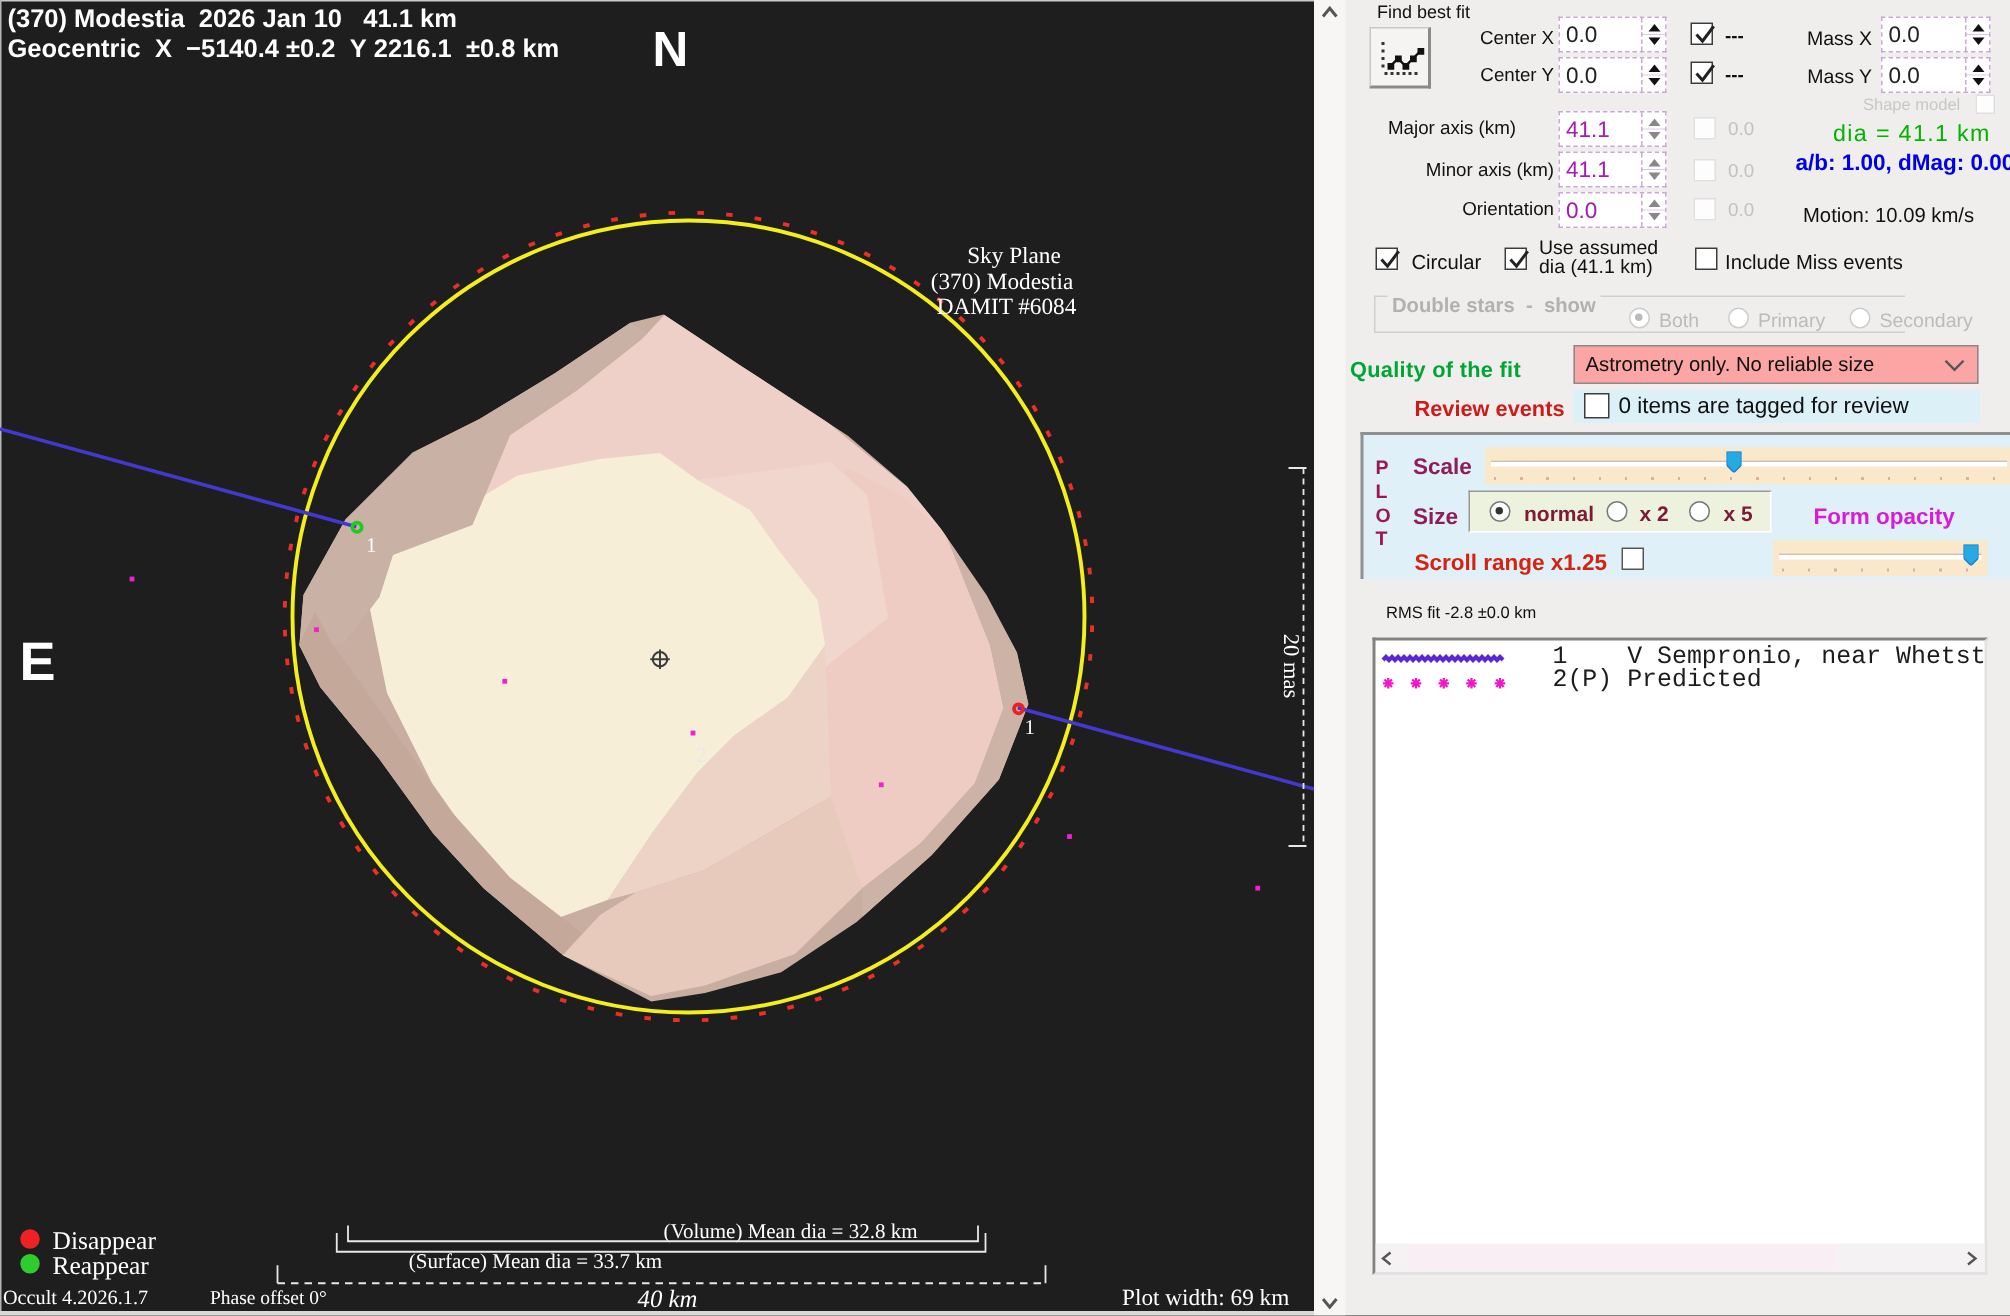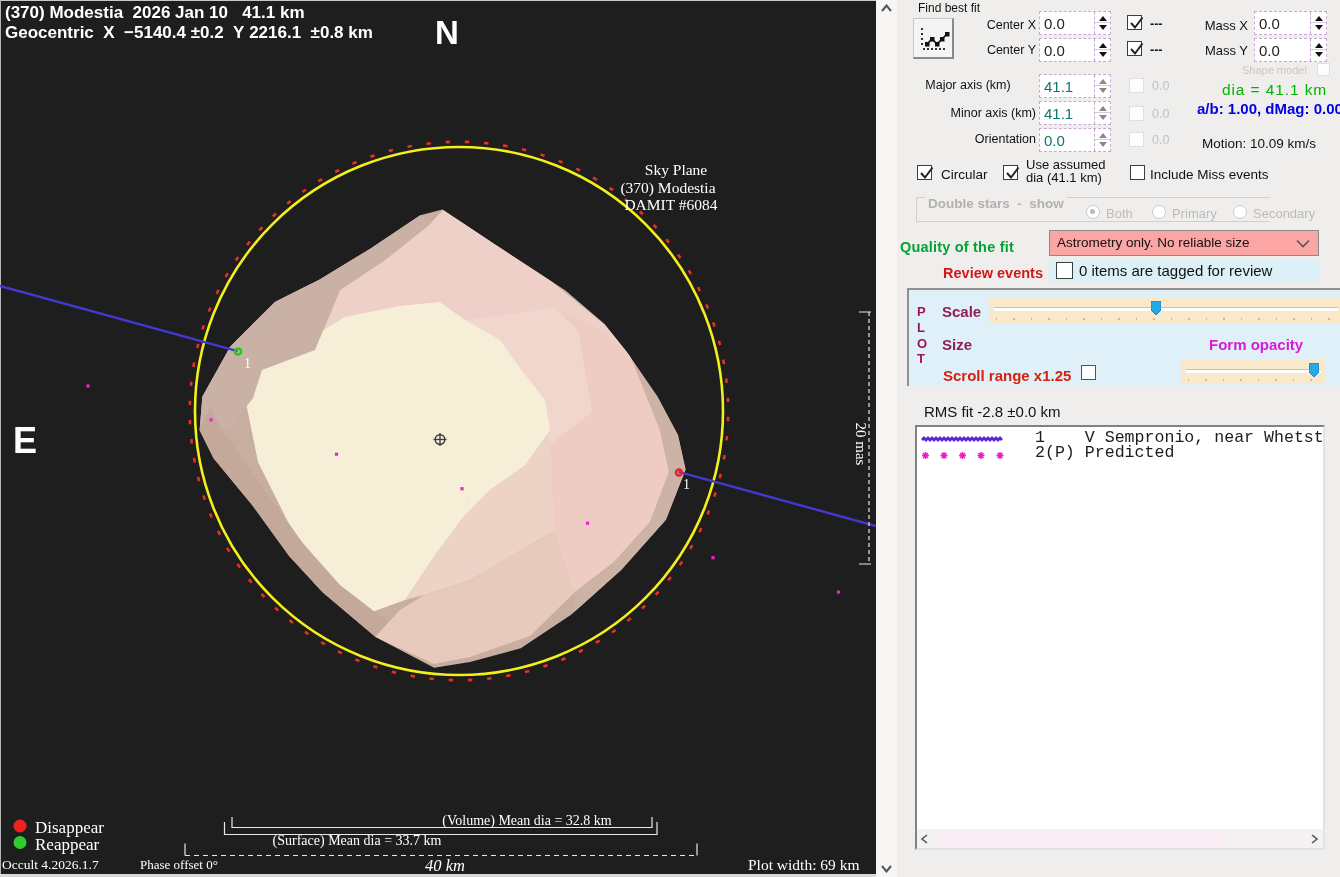--- a/index.html
+++ b/index.html
@@ -11,21 +11,21 @@
 .lbl { position:absolute; font-size:12.5px; color:#111; white-space:nowrap; }
 .spin { position:absolute; width:72px; height:24px; background:#fff; border:1px dashed #c9a8d4; }
 .spin .v { position:absolute; left:4px; top:3px; font-size:15px; color:#222; }
 .spin .btns { position:absolute; right:0; top:0; width:16px; height:100%;
   border-left:1px dashed #c9a8d4; }
 .spin .btns::before,.spin .btns::after { content:""; position:absolute; left:4px;
   border-left:4px solid transparent; border-right:4px solid transparent; }
 .spin .btns::before { top:4px; border-bottom:5px solid #111; }
 .spin .btns::after { bottom:4px; border-top:5px solid #111; }
 .spin .btns { background:linear-gradient(to bottom, transparent 10.5px, #dcc8e4 10.5px, #dcc8e4 11.5px, transparent 11.5px); }
-.spin.dis .v { color:#0f766e; }
+.spin.dis .v { color:#a21caf; }
 .spin.dis .btns::before { border-bottom-color:#888; }
 .spin.dis .btns::after { border-top-color:#888; }
 .cb { position:absolute; width:15px; height:15px; background:#fff; border:1.6px solid #3c3c3c; }
 .cb.dis { border-color:#e0dede; background:#fdfdfd; }
 .cb svg { position:absolute; left:0; top:-1px; }
 .radio { position:absolute; width:14px; height:14px; border-radius:50%; background:#fff; border:1.4px solid #777; }
 .radio.dis { border-color:#ccc; }
 .radio .dot { position:absolute; left:3px; top:3px; width:5px; height:5px; border-radius:50%; background:#333; }
 .radio.dis .dot { background:#bbb; }
 .slider { position:absolute; background:#fae8cb; }
@@ -240,32 +240,42 @@
  <div class="lbl" style="left:8px;top:14px;width:11px;font-size:13px;font-weight:bold;color:#9c1653;line-height:15.8px">P<br>L<br>O<br>T</div>
  <div class="lbl" style="left:33px;top:13px;font-size:15px;font-weight:bold;color:#8e1d5c">Scale</div>
  <div class="slider" style="left:81px;top:8px;width:352px;height:25px">
   <div class="groove"></div>
         <div class="ticks"></div>
   <svg class="thumb" style="left:161px">
           <polygon points="0,0 10,0 10,9 5,14 0,9" fill="#25aae1" stroke="#1b7fd4" stroke-width="1"></polygon>
         </svg>
  </div>
  <div class="lbl" style="left:33px;top:46px;font-size:15px;font-weight:bold;color:#8e1d5c">Size</div>
+ <div class="abs" style="left:70px;top:37px;width:202px;height:28px;background:#edf2df;border-top:1.5px solid #999;border-left:1.5px solid #999;border-right:1px solid #fff;border-bottom:1px solid #fff">
+  <div class="radio" style="left:13px;top:6px">
+          <span class="dot"></span>
+        </div>
+  <div class="lbl" style="left:36px;top:6px;font-size:14px;font-weight:bold;color:#7c1a38">normal</div>
+  <div class="radio" style="left:91px;top:6px"></div>
+  <div class="lbl" style="left:113px;top:6px;font-size:14px;font-weight:bold;color:#7c1a38">x 2</div>
+  <div class="radio" style="left:146px;top:6px"></div>
+  <div class="lbl" style="left:169px;top:6px;font-size:14px;font-weight:bold;color:#7c1a38">x 5</div>
+ </div>
  <div class="lbl" style="left:300px;top:46px;font-size:15px;font-weight:bold;color:#d81bd8">Form opacity</div>
  <div class="lbl" style="left:34px;top:77px;font-size:15px;font-weight:bold;color:#d42310">Scroll range x1.25</div>
  <div class="cb" style="left:172px;top:75px;border-color:#555"></div>
  <div class="slider" style="left:273px;top:70px;width:143px;height:24px">
   <div class="groove"></div>
         <div class="ticks"></div>
   <svg class="thumb" style="left:127px">
           <polygon points="0,0 10,0 10,9 5,14 0,9" fill="#25aae1" stroke="#1b7fd4" stroke-width="1"></polygon>
         </svg>
  </div>
 </div>
-<div class="lbl" style="left:924px;top:403px;font-size:15px">RMS fit -2.8 ±0.0 km</div>
+<div class="lbl" style="left:924px;top:403px;font-size:11px">RMS fit -2.8 ±0.0 km</div>
 <div class="abs" style="left:915px;top:425px;width:410px;height:425px;background:#fff;border-top:2px solid #828282;border-left:2px solid #828282;border-right:2px solid #e2e2e2;border-bottom:2px solid #e2e2e2;overflow:hidden">
  <svg class="abs" style="left:0;top:0" width="406" height="40">
   <path d="M5,13 l2,-2 2,2 2,-2 2,2 2,-2 2,2 2,-2 2,2 2,-2 2,2 2,-2 2,2 2,-2 2,2 2,-2 2,2 2,-2 2,2 2,-2 2,2 2,-2 2,2 2,-2 2,2 2,-2 2,2 2,-2 2,2 2,-2 2,2 2,-2 2,2 2,-2 2,2 2,-2 2,2 2,-2 2,2 2,-2 2,2" stroke="#5a27d0" stroke-width="2.8" fill="none"></path>
   <g stroke="#f516c8" stroke-width="1.5">
    <path d="M8.5,25 l0,7 M5,28.5 l7,0 M6,26 l5,5 M11,26 l-5,5"></path>
    <path d="M27,25 l0,7 M23.5,28.5 l7,0 M24.5,26 l5,5 M29.5,26 l-5,5"></path>
    <path d="M45.5,25 l0,7 M42,28.5 l7,0 M43,26 l5,5 M48,26 l-5,5"></path>
    <path d="M64,25 l0,7 M60.5,28.5 l7,0 M61.5,26 l5,5 M66.5,26 l-5,5"></path>
    <path d="M83,25 l0,7 M79.5,28.5 l7,0 M80.5,26 l5,5 M85.5,26 l-5,5"></path>
   </g>

